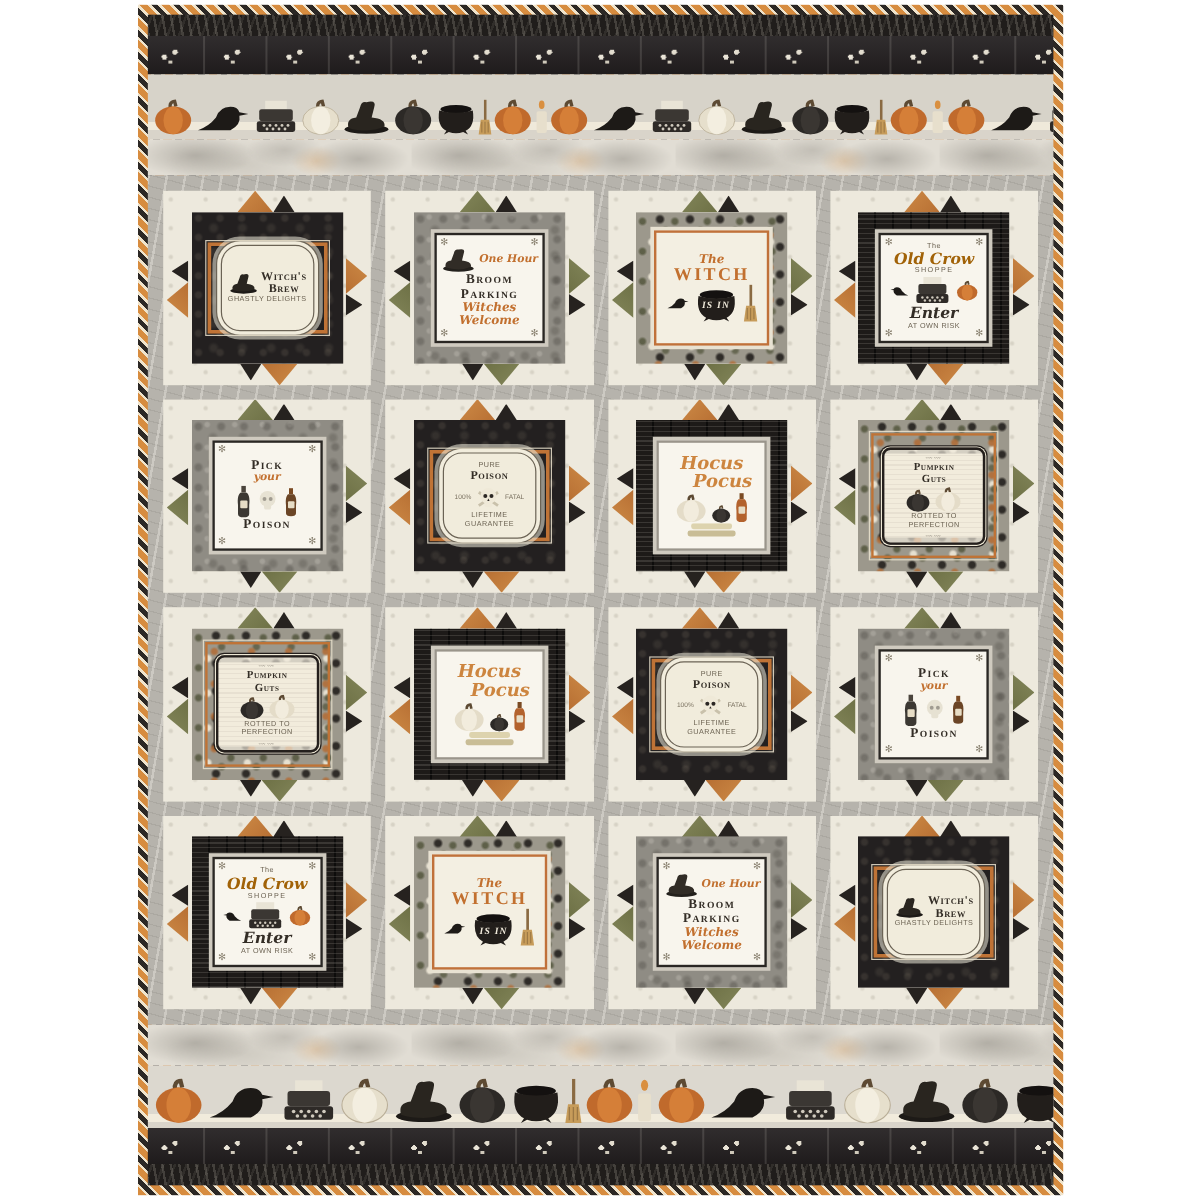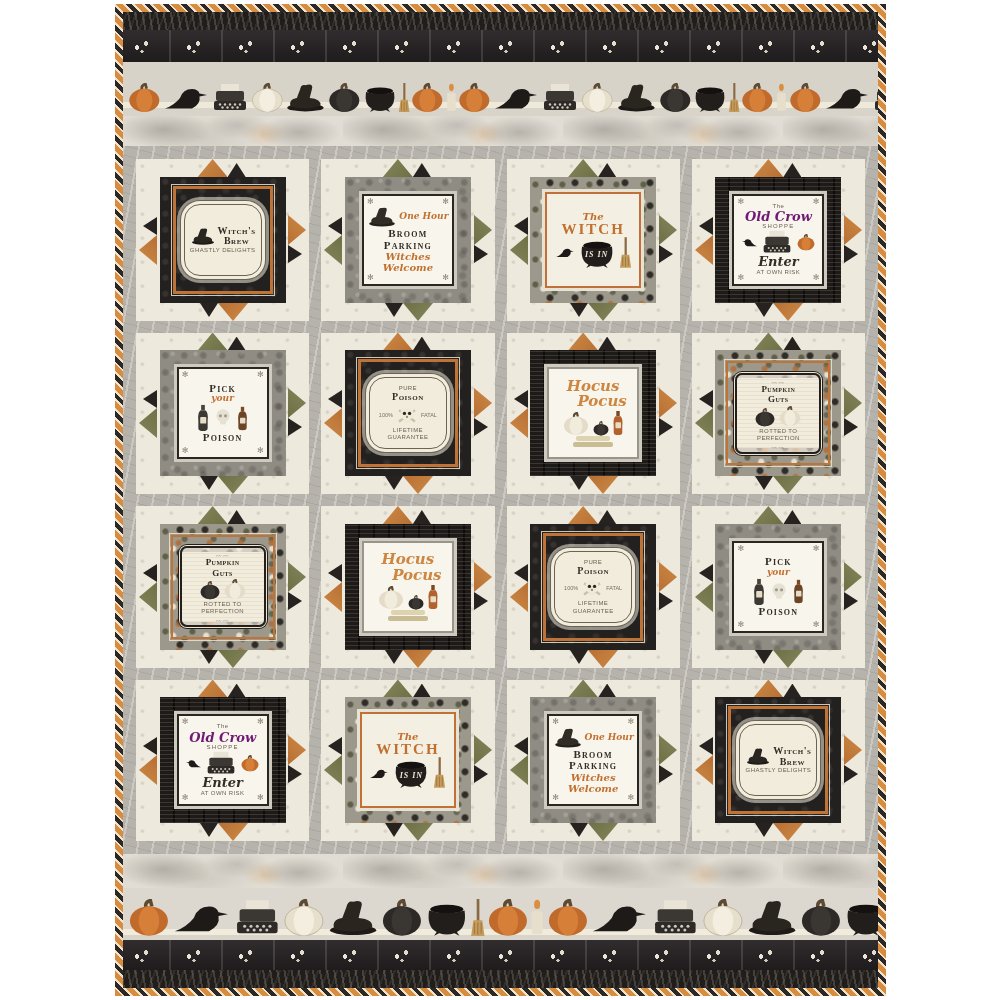--- a/index.html
+++ b/index.html
@@ -79,41 +79,41 @@
                      radial-gradient(circle at 55% 20%, rgba(225,221,212,.25) 1.5px, transparent 3px);
     background-size:19px 17px,25px 21px,23px 19px;}
   .sq-busy{background-color:#9c988c;
     background-image:radial-gradient(circle at 20% 30%, rgba(79,82,56,.8) 2px, transparent 4px),
                      radial-gradient(circle at 60% 70%, rgba(180,105,47,.8) 2px, transparent 4px),
                      radial-gradient(circle at 80% 25%, rgba(35,32,29,.9) 2.4px, transparent 4.4px),
                      radial-gradient(circle at 40% 85%, rgba(238,232,216,.9) 2px, transparent 4px),
                      radial-gradient(circle at 85% 60%, rgba(79,82,56,.7) 2px, transparent 4px);
     background-size:27px 25px,31px 27px,25px 23px,33px 29px,29px 25px;}
 
-  .orange-frame{width:100px;height:108px;box-sizing:border-box;border:3px solid #bf7336;
+  .orange-frame{width:100px;height:76px;box-sizing:border-box;border:3px solid #bf7336;
     outline:1px solid rgba(236,228,208,.85);outline-offset:1px;
     display:flex;align-items:center;justify-content:center;}
   .panel{box-sizing:border-box;display:flex;flex-direction:column;align-items:center;justify-content:center;
          position:relative;text-align:center;}
   .panel-white{background:#f8f5ed;border:2px solid #2a2723;box-shadow:0 0 0 3px #cfcabf;width:92px;height:92px;}
   .panel-cream{background:#f3efe2;border:2px solid #c0713a;box-shadow:0 0 0 3px #e8e2d2;width:96px;height:96px;}
   .panel-newscream{background-color:#eee8d5;width:86px;height:70px;
     background-image:repeating-linear-gradient(0deg, rgba(120,112,95,.28) 0 1px, transparent 1px 4px);}
   .ornate{background:#f1ecdc;border:1px solid #6b6355;border-radius:16px;
     box-shadow:0 0 0 3px #f1ecdc,0 0 0 4px #6b6355,0 0 0 7px rgba(241,236,220,.55);
     width:70px;min-height:62px;padding:4px 3px;display:flex;flex-direction:column;align-items:center;justify-content:center;text-align:center;}
 
   
   .title{font-family:"Liberation Serif",serif;font-weight:700;color:#332d26;font-variant:small-caps;letter-spacing:.5px;line-height:1.05;display:block;}
   .t11{font-size:11px;} .t10{font-size:10px;} .t9{font-size:9px;}
   .script{font-family:"DejaVu Serif",serif;font-style:italic;font-weight:700;color:#c2702f;display:block;line-height:1.1;}
   .micro{font-family:"Liberation Sans",sans-serif;font-size:6px;letter-spacing:.4px;color:#6b6252;display:block;line-height:1.2;}
   .microside{font-family:"Liberation Sans",sans-serif;font-size:5.5px;color:#7a7160;}
   .wtitle{font-family:"Liberation Serif",serif;font-weight:700;font-size:15px;letter-spacing:2px;color:#c2702f;display:block;line-height:1;}
-  .octitle{font-family:"DejaVu Serif",serif;font-style:italic;font-weight:700;font-size:13px;color:#701a75;display:block;line-height:1;}
+  .octitle{font-family:"DejaVu Serif",serif;font-style:italic;font-weight:700;font-size:13px;color:#a16207;display:block;line-height:1;}
   .hscript{font-family:"DejaVu Serif",serif;font-style:italic;font-weight:700;font-size:15px;color:#cd853f;display:block;line-height:1.05;}
   .hscript.ind{margin-left:18px;}
   .enter{font-family:"DejaVu Serif",serif;font-style:italic;font-weight:700;font-size:13px;color:#332d26;display:block;line-height:1.1;}
   .sp{letter-spacing:1.2px;}
   .row{display:flex;align-items:center;justify-content:center;gap:2px;}
   .corner{position:absolute;font-size:8px;color:#8b8372;line-height:1;}
   .corner.c1{left:3px;top:2px;} .corner.c2{right:3px;top:2px;}
   .corner.c3{left:3px;bottom:2px;} .corner.c4{right:3px;bottom:2px;}
   .sicon{line-height:0;display:inline-block;}
   .cauldron{position:relative;line-height:0;font-style:italic;}

